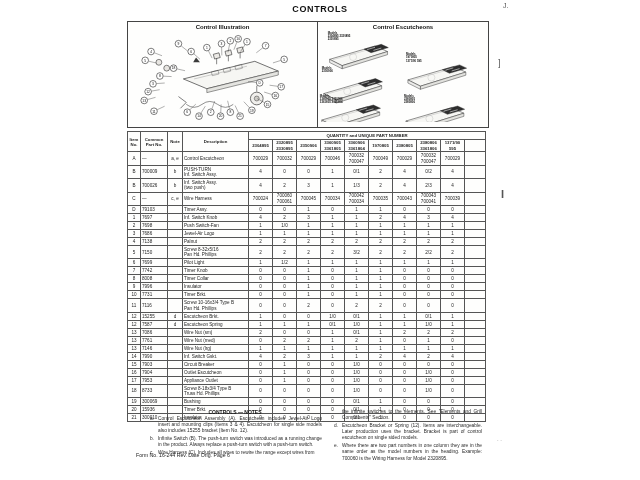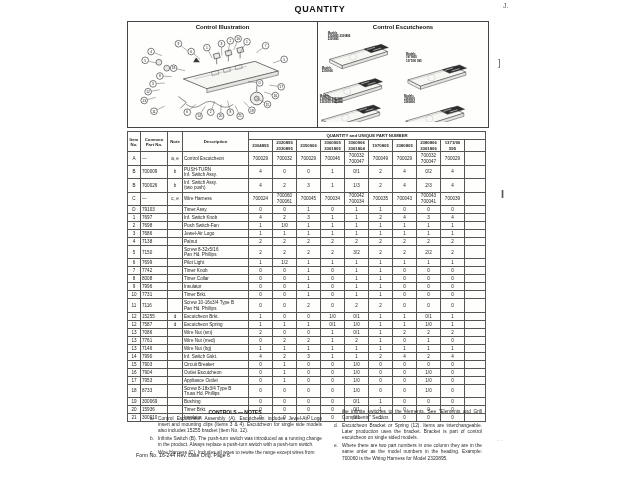--- a/index.html
+++ b/index.html
@@ -36,21 +36,21 @@
   #notesL{left:150px;top:416px;width:172px;}
   #notesR{left:334px;top:409px;width:148px;}
   .note-item{display:flex;margin-bottom:1.5px;}
   .note-tag{width:8px;flex:0 0 8px;}
   .note-text{flex:1;}
   .footer{position:absolute;left:136px;top:452px;font-size:5.2px;color:#222;}
 </style>
 </head>
 <body>
 
-<div class="doc-title">QUANTITY</div>
+<div class="doc-title">CONTROLS</div>
 <span class="art art-j">J.</span>
 <span class="art art-b1">]</span>
 <span class="art art-b2">I</span>
 <span class="art art-d1">. .</span>
 
 <div class="panel panel-ill">
   <div class="panel-title">Control Illustration</div>
   <svg id="illsvg" viewBox="0 0 190 94">
 
     <polygon points="55,50 128,32 152,42 79,60" fill="#f6f6f3" stroke="#333" stroke-width="0.7"></polygon>

